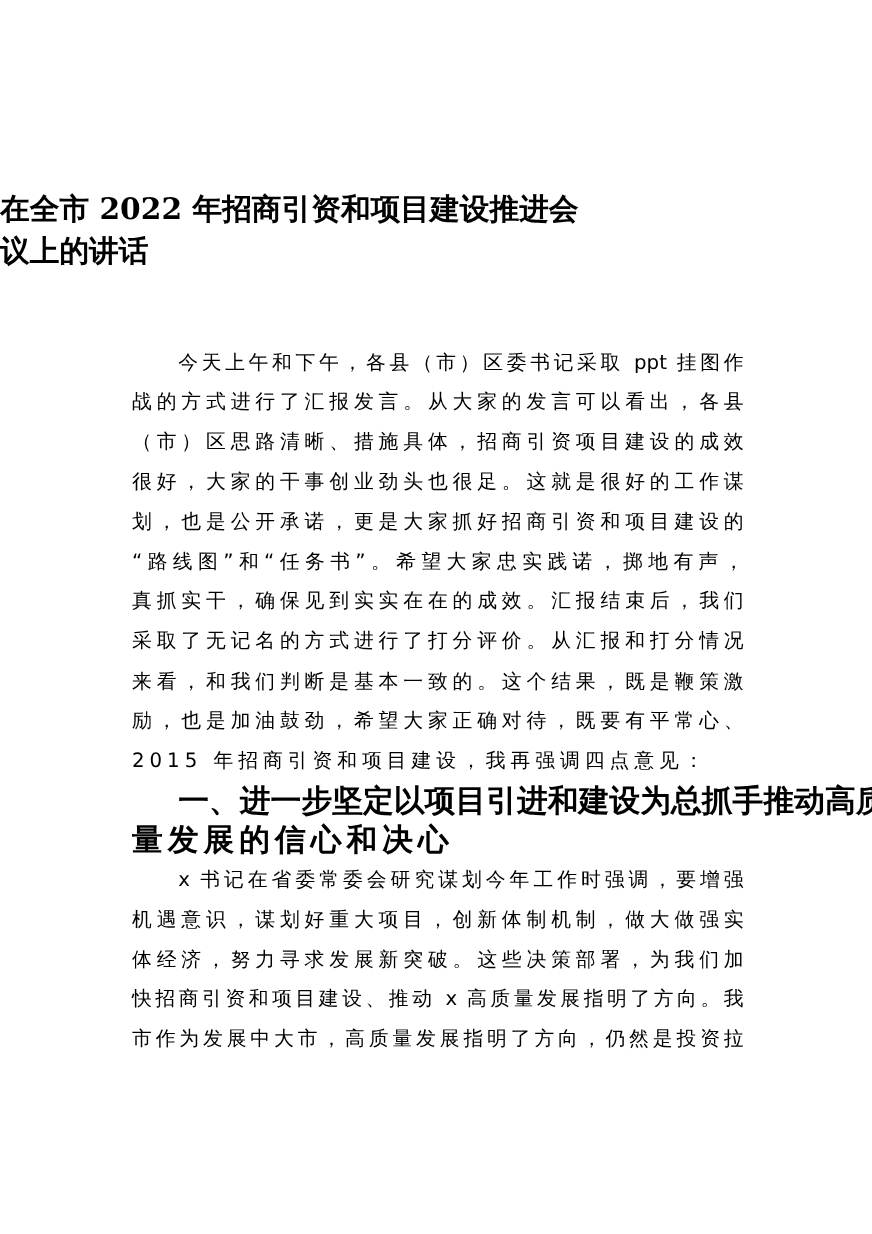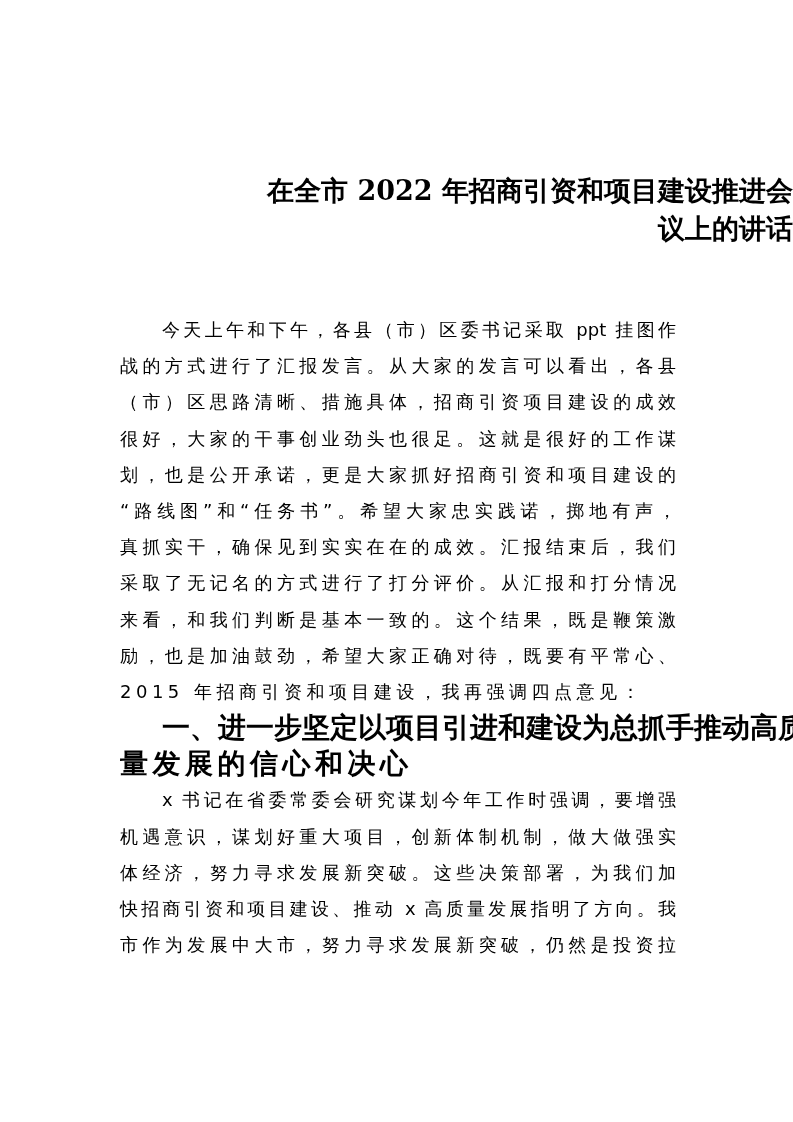--- a/index.html
+++ b/index.html
@@ -19,21 +19,21 @@
       left: 0; top: 0;
       width: 793px;
       height: 1122px;
       background: #ffffff;
     }
     .title {
       position: absolute;
       left: 0;
       width: 793px;
       top: 172px;
-      text-align: right;
+      text-align: left;
       font-family: "DejaVu Serif", "Liberation Serif", serif;
       font-weight: bold;
       font-size: 27px;
       line-height: 38px;
       letter-spacing: 0px;
     }
     .title .tline {
       display: block;
       white-space: nowrap;
     }
@@ -94,17 +94,17 @@
     <div>
       <span class="line bold indent" style="letter-spacing: 0px;">一、进一步坚定以项目引进和建设为总抓手推动高质</span>
       <span class="line bold last" style="letter-spacing: 4.5px;">量发展的信心和决心</span>
     </div>
 
     <div>
       <span class="line indent" style="letter-spacing: 0px;">x 书记在省委常委会研究谋划今年工作时强调，要增强</span>
       <span class="line" style="letter-spacing: 0px;">机遇意识，谋划好重大项目，创新体制机制，做大做强实</span>
       <span class="line" style="letter-spacing: 0px;">体经济，努力寻求发展新突破。这些决策部署，为我们加</span>
       <span class="line" style="letter-spacing: 0px;">快招商引资和项目建设、推动 x 高质量发展指明了方向。我</span>
-      <span class="line" style="letter-spacing: 0px;">市作为发展中大市，努力寻求发展新突破，仍然是投资拉</span>
+      <span class="line" style="letter-spacing: 0px;">市作为发展中大市，高质量发展指明了方向，仍然是投资拉</span>
     </div>
 
   </div>
 </div>
 
 </body></html>

